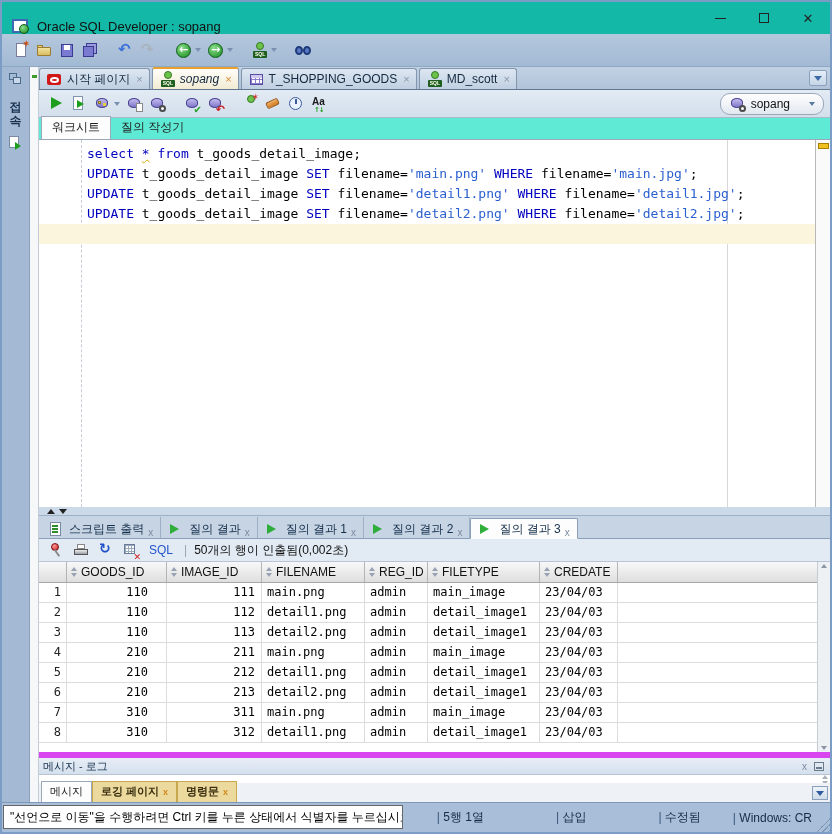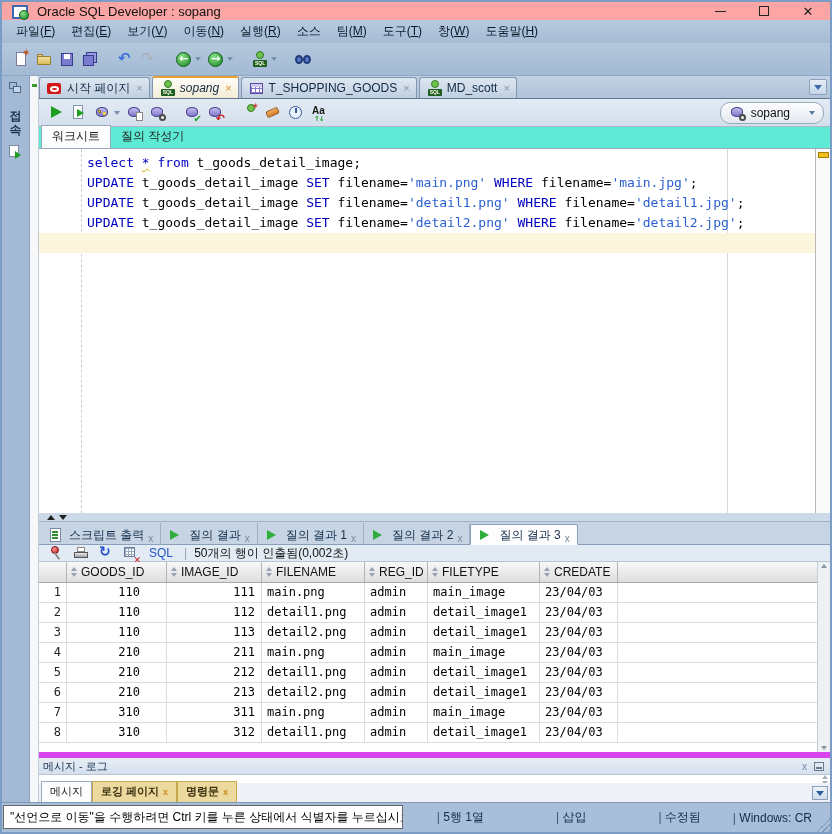--- a/index.html
+++ b/index.html
@@ -2,21 +2,21 @@
 <html><head>
 <meta charset="utf-8">
 <style>
   * { margin:0; padding:0; box-sizing:border-box; }
   html,body { background:#5b7da6; font-family:"Liberation Sans", sans-serif; }
   #window {
     width:832px; height:834px; background:#aec2d9; border:2px solid #7b9cc4;
     display:flex; flex-direction:column; overflow:hidden; position:relative;
   }
   
-  .titlebar { height:18px; background:#fca5a5; display:flex; align-items:center; flex:none; }
+  .titlebar { height:32px; background:#14b8a6; display:flex; align-items:flex-end; flex:none; }
   .app-icon { width:17px; height:17px; position:relative; margin:0 8px 0 10px; flex:none; }
   .app-icon::before { content:""; position:absolute; left:0; top:2px; width:12px; height:10px; background:#fff; border:2px solid #3a6ab0; }
   .app-icon::after { content:""; position:absolute; right:0; bottom:0; width:8px; height:8px; border-radius:50%; background:radial-gradient(circle at 35% 30%, #8ae08a, #17871f); border:1px solid #0d5c14; }
   .title-text { font-size:13px; color:#111; flex:1; }
   .win-controls { display:flex; align-items:center; height:100%; }
   .win-btn { width:44px; height:100%; display:flex; align-items:center; justify-content:center; font-size:13px; color:#222; }
   .glyph-min { width:11px; height:1px; background:#222; display:inline-block; }
   .glyph-max { width:10px; height:10px; border:1px solid #222; display:inline-block; }
   
   .menubar { height:23px; background:linear-gradient(#b6c9de,#a6bcd5); display:flex; align-items:center; padding-left:6px; flex:none; font-size:12px; color:#0c1a2b; }
@@ -126,32 +126,32 @@
   
   .splitter { height:9px; background:#ccd9e8; border-bottom:1px solid #9cb0c6; display:flex; align-items:center; padding-left:8px; gap:4px; flex:none; }
   .tri-up { width:0; height:0; border-left:4px solid transparent; border-right:4px solid transparent; border-bottom:5px solid #222; }
   .tri-down { width:0; height:0; border-left:4px solid transparent; border-right:4px solid transparent; border-top:5px solid #222; }
   
   .rtabs { height:23px; background:#c6d4e4; border-bottom:1px solid #8aa0b8; display:flex; align-items:flex-end; padding-left:2px; flex:none; }
   .rtab { display:flex; align-items:flex-end; gap:4px; height:21px; padding:0 7px; font-size:12px; color:#16304c; border-right:1px solid #9db0c5; white-space:nowrap; }
   .rtab .close-x { font-size:10px; color:#7c8ca0; }
   .rtab.active { background:#fdfdfd; border:1px solid #8aa0b8; border-bottom:1px solid #fdfdfd; margin-bottom:-1px; border-radius:2px 2px 0 0; }
   
-  .rtoolbar { height:17px; background:#e2eaf3; border-bottom:1px solid #b8c4d2; display:flex; align-items:center; padding-left:6px; gap:2px; flex:none; font-size:12px; }
+  .rtoolbar { height:23px; background:#e2eaf3; border-bottom:1px solid #b8c4d2; display:flex; align-items:center; padding-left:6px; gap:2px; flex:none; font-size:12px; }
   .sql-link { color:#2255cc; margin:0 4px; }
   .pipe { color:#9aa4b0; margin:0 5px; }
   .fetch-status { color:#111; }
   
   .grid-wrap { height:190px; background:#fff; position:relative; flex:none; overflow:hidden; font:12px/19px "DejaVu Sans Mono",monospace; }
   .grid-header { display:flex; height:21px; background:linear-gradient(#f8f8f8,#dedede); border-bottom:1px solid #a8a8a8; font-family:"Liberation Sans",sans-serif; color:#111; }
   .gh-cell { display:flex; align-items:center; gap:3px; padding:0 4px; border-right:1px solid #b4b4b4; overflow:hidden; white-space:nowrap; }
   .grid-row { display:flex; height:20px; border-bottom:1px solid #dcdcdc; color:#000; }
   .g-cell { padding:0 5px; border-right:1px solid #dcdcdc; overflow:hidden; white-space:nowrap; }
   .cw-num { width:28px; text-align:right; color:#222; }
-  .cw-0 { width:100px; text-align:right; padding-right:26px; }
+  .cw-0 { width:100px; text-align:right; padding-right:18px; }
   .cw-1 { width:95px; text-align:right; padding-right:6px; }
   .cw-2 { width:103px; }
   .cw-3 { width:63px; }
   .cw-4 { width:112px; }
   .cw-5 { width:78px; }
   .sort-icon { width:7px; height:10px; position:relative; flex:none; }
   .sort-icon::before { content:""; position:absolute; top:0; left:0; border-left:3px solid transparent; border-right:3px solid transparent; border-bottom:4px solid #98a2b4; }
   .sort-icon::after { content:""; position:absolute; bottom:0; left:0; border-left:3px solid transparent; border-right:3px solid transparent; border-top:4px solid #98a2b4; }
   .grid-vscroll { position:absolute; right:0; top:0; bottom:0; width:13px; background:#eef1f4; border-left:1px solid #c6ccd4; display:flex; flex-direction:column; justify-content:space-between; align-items:center; padding:2px 0; }
   .vs-up { border-left:3px solid transparent; border-right:3px solid transparent; border-bottom:4px solid #8a96a4; }
@@ -196,32 +196,20 @@
         </div>
       <div class="win-btn">
           <span class="glyph-max"></span>
         </div>
       <div class="win-btn">
           <span>✕</span>
         </div>
     </div>
   </div>
 
-  <div class="menubar" id="menubar">
-      <div class="menu-item">파일(<u>F</u>)</div>
-      <div class="menu-item">편집(<u>E</u>)</div>
-      <div class="menu-item">보기(<u>V</u>)</div>
-      <div class="menu-item">이동(<u>N</u>)</div>
-      <div class="menu-item">실행(<u>R</u>)</div>
-      <div class="menu-item">소스</div>
-      <div class="menu-item">팀(<u>M</u>)</div>
-      <div class="menu-item">도구(<u>T</u>)</div>
-      <div class="menu-item">창(<u>W</u>)</div>
-      <div class="menu-item">도움말(<u>H</u>)</div>
-    </div>
 
   <div class="toolbar" id="main-toolbar">
       <div class="tbtn">
         <span class="ic ic-new-file"></span>
       </div>
       <div class="tbtn">
         <span class="ic ic-open-folder"></span>
       </div>
       <div class="tbtn">
         <span class="ic ic-save"></span>

